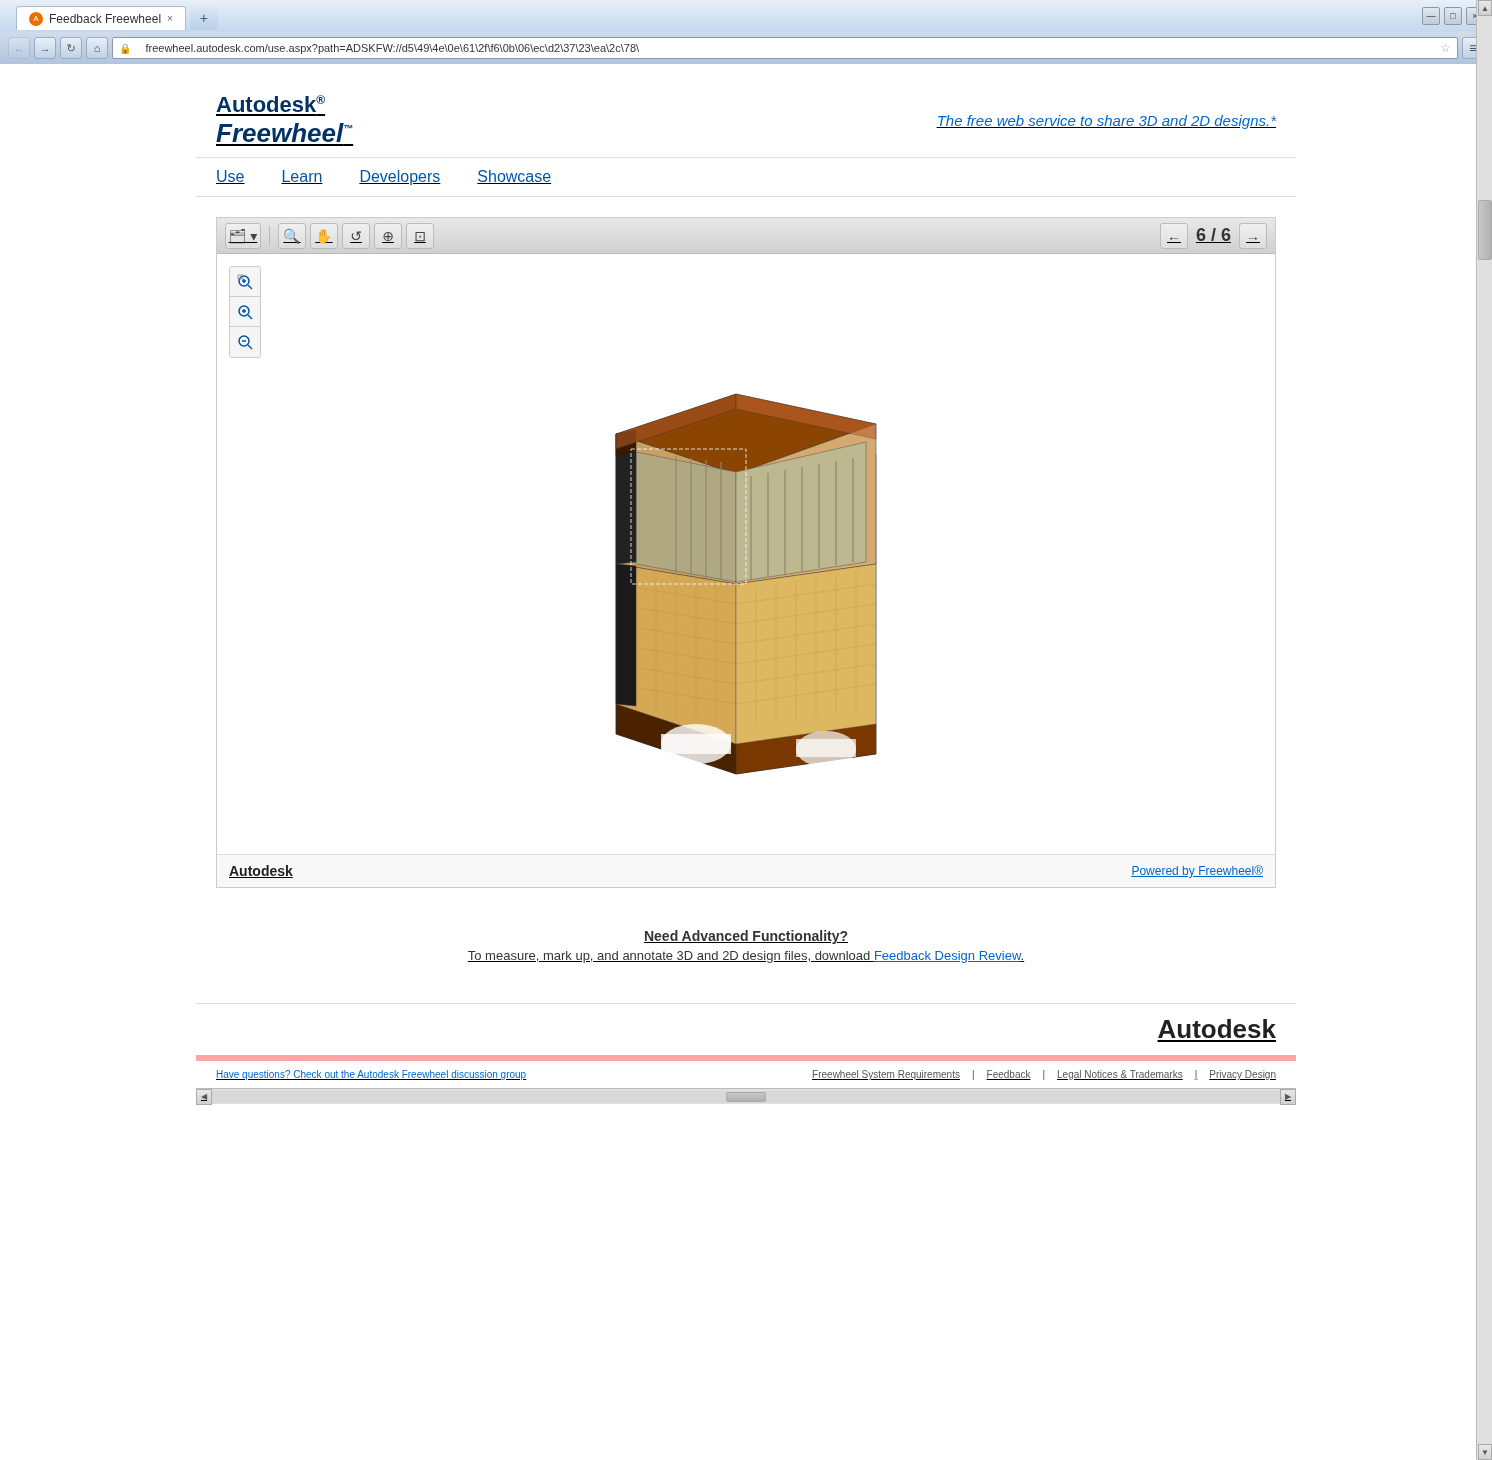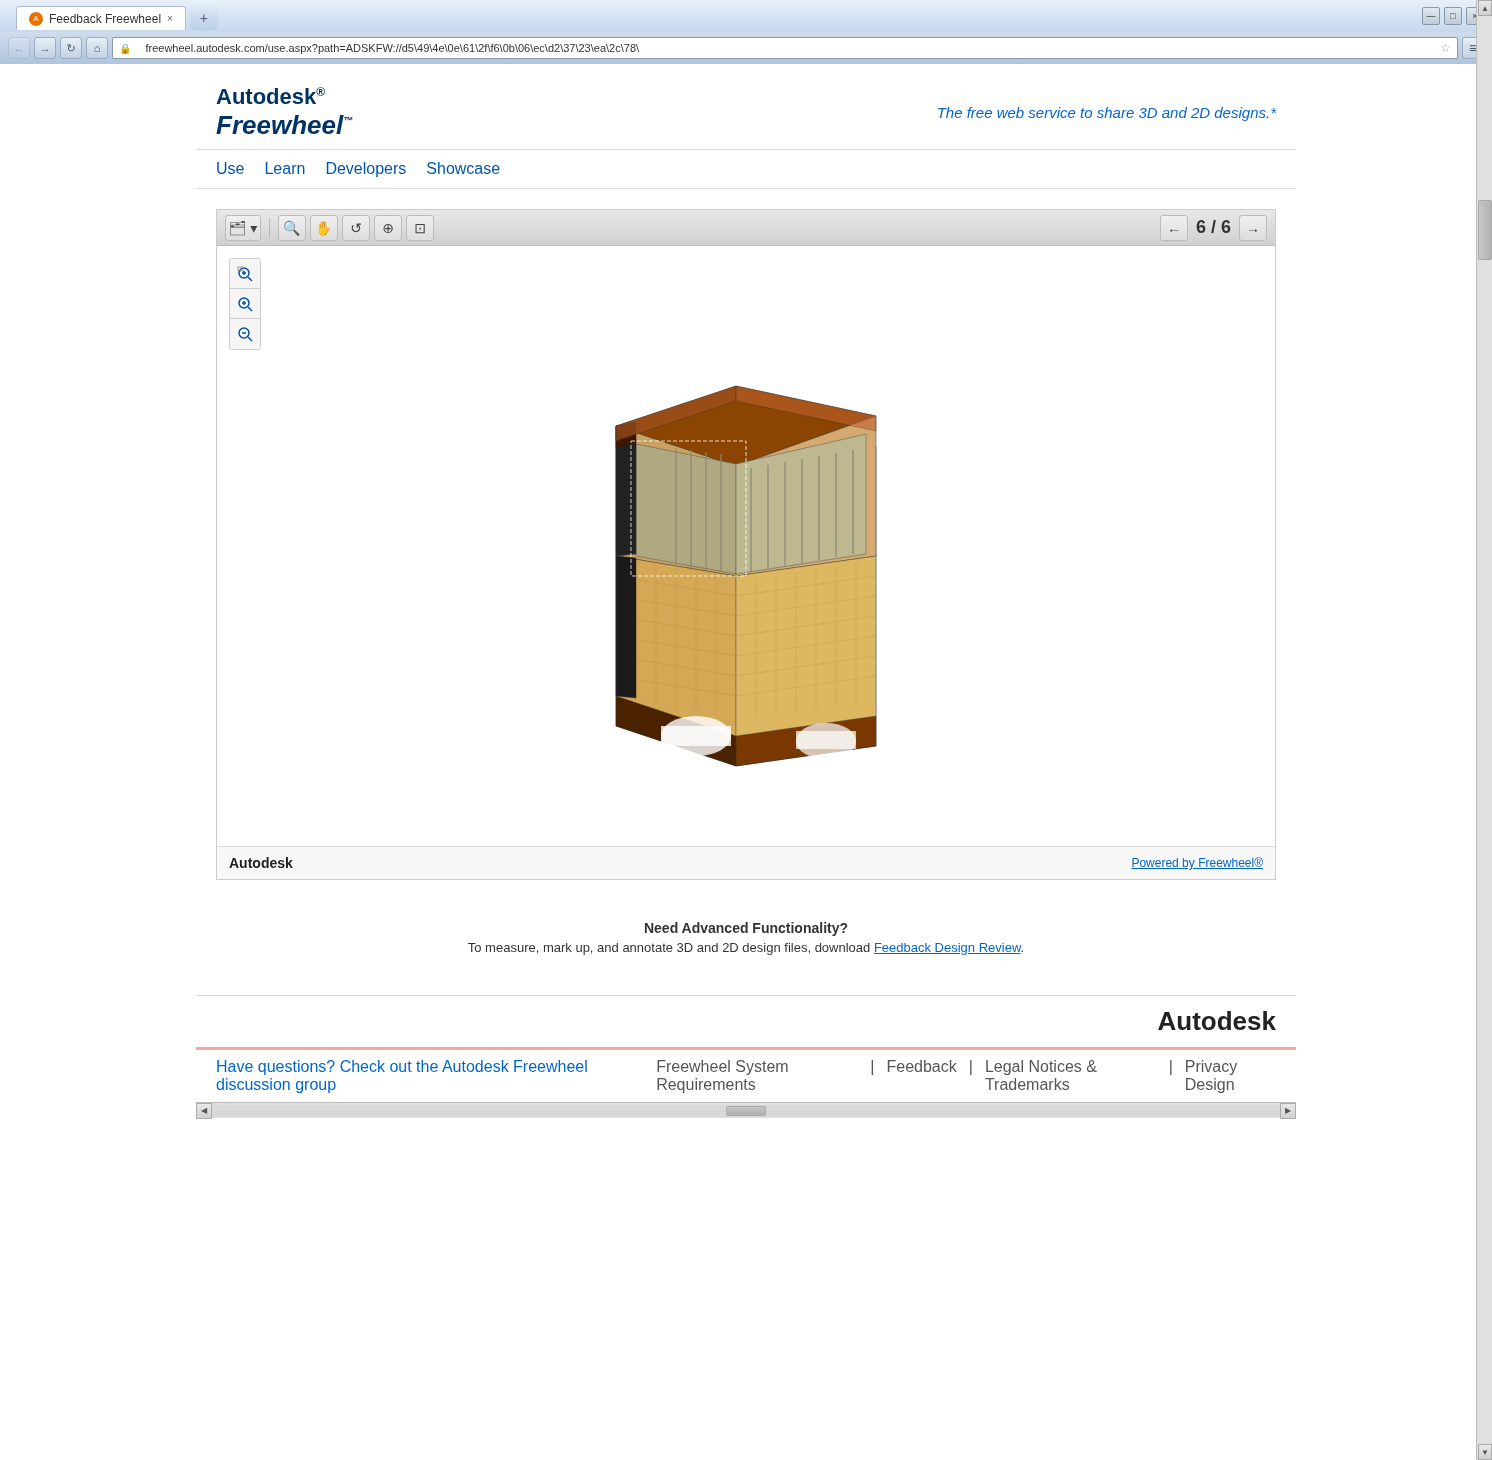--- a/index.html
+++ b/index.html
@@ -113,21 +113,22 @@
       border-radius: 3px;
       display: flex; align-items: center; justify-content: center;
       font-size: 14px; color: #445566; cursor: pointer;
     }
 
     
     .page-content {
       background: #fff;
       padding: 0;
       max-width: 1100px;
-      margin: 4px auto;
+      margin: 12px auto;
+      text-decoration: underline;
     }
 
     
     .site-header {
       padding: 16px 20px 8px 20px;
       display: flex;
       align-items: center;
       justify-content: space-between;
       border-bottom: 1px solid #e0e0e0;
     }
@@ -149,21 +150,21 @@
     .tagline {
       color: #0066cc;
       font-size: 15px;
       font-style: italic;
     }
 
     
     .site-nav {
       padding: 10px 20px;
       display: flex;
-      gap: 20px;
+      gap: 37px;
       border-bottom: 1px solid #e0e0e0;
     }
     .nav-link {
       color: #0055aa;
       font-size: 16px;
       text-decoration: none;
       cursor: pointer;
       font-weight: normal;
     }
 
@@ -305,25 +306,25 @@
     }
     .footer-autodesk {
       text-align: right;
       padding: 10px 20px;
       font-size: 26px;
       font-weight: bold;
       color: #222;
       font-family: Arial, sans-serif;
     }
     .footer-links {
-      border-top: 3px solid #fca5a5;
+      border-top: 6px solid #fca5a5;
       padding: 8px 20px;
       display: flex;
       justify-content: space-between;
-      font-size: 16px;
+      font-size: 10px;
       color: #555;
     }
     .footer-left { color: #0066cc; cursor: pointer; }
     .footer-right {
       display: flex;
       gap: 12px;
     }
     .footer-right span {
       cursor: pointer;
       color: #555;

